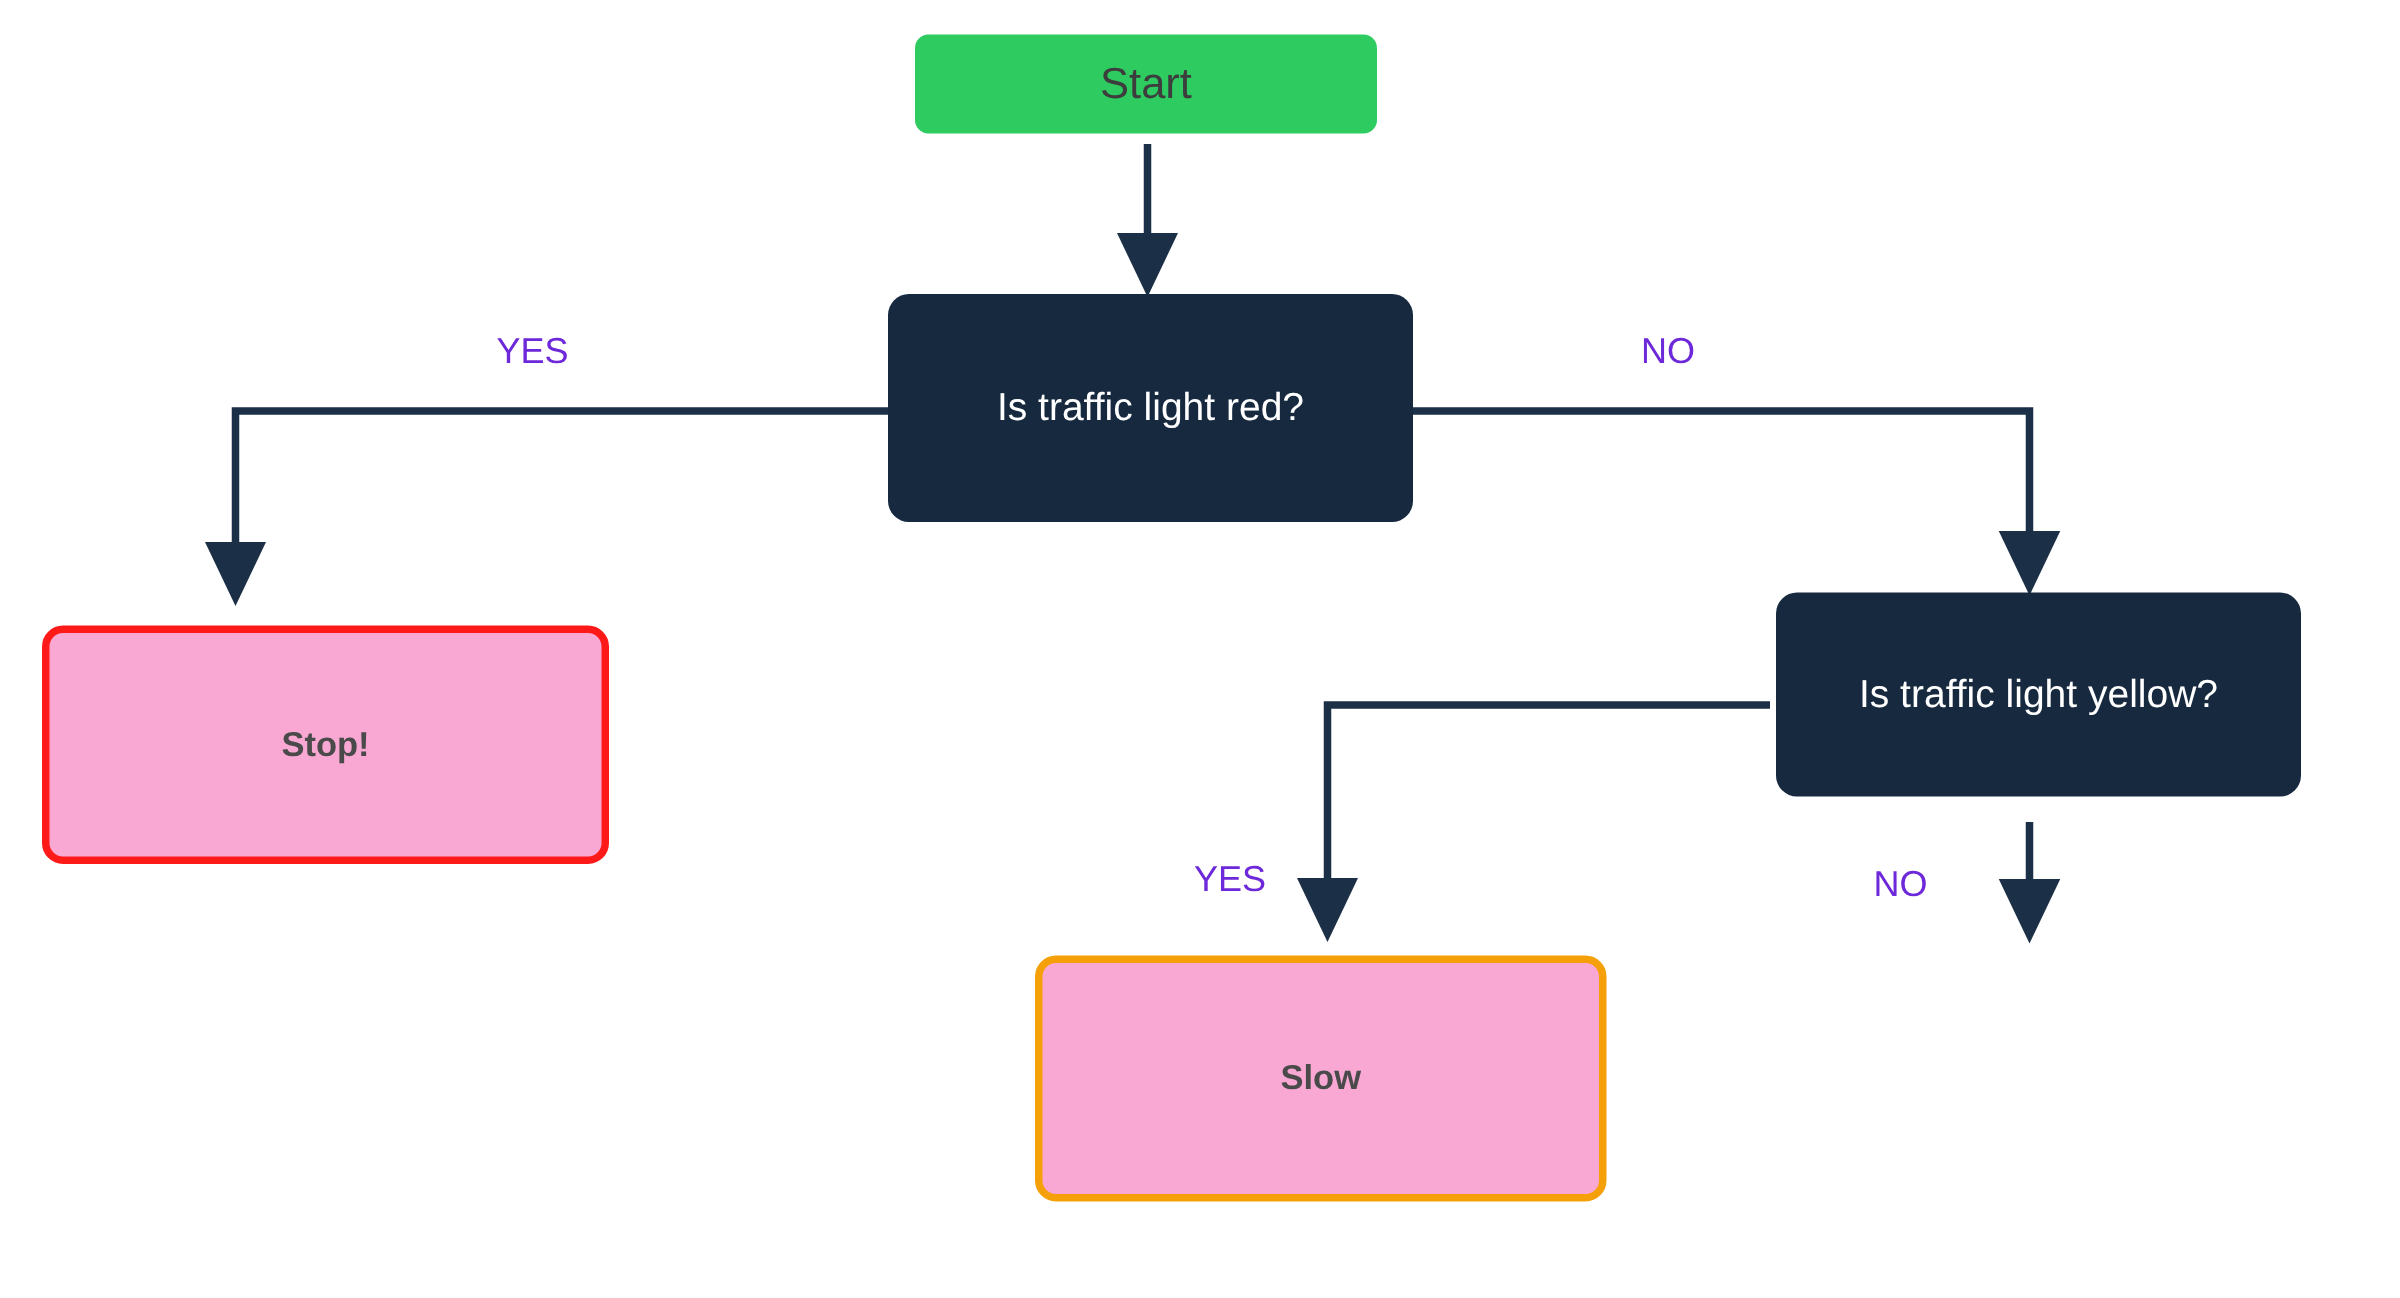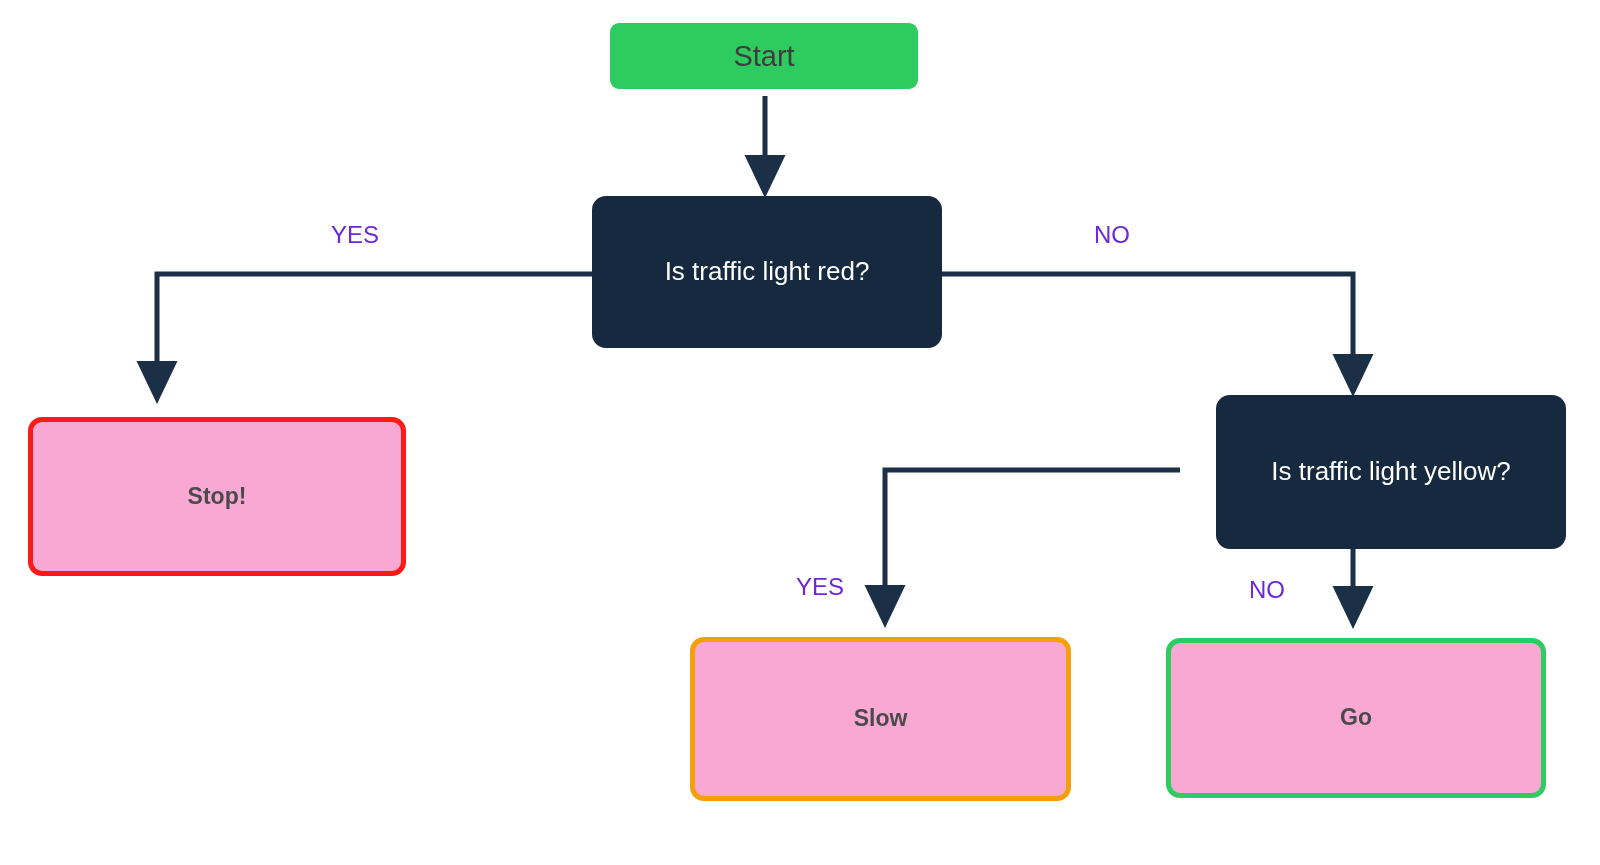--- a/index.html
+++ b/index.html
@@ -97,27 +97,26 @@
 
     <g>
       <path d="M1353,548 L1353,607" stroke="#1B2F47" stroke-width="5" fill="none" marker-end="url(#arrowhead)"></path>
     </g>
   </svg>
 
   <div class="node node-start" style="left:610px; top:23px; width:308px; height:66px;">Start</div>
 
   <div class="node node-decision" style="left:592px; top:196px; width:350px; height:152px;">Is traffic light red?</div>
 
-  <div class="node node-decision" style="left:1216px; top:395px; width:350px; height:154px;">Is traffic light yellow?</div>
+  <div class="node node-decision" style="left:1184px; top:395px; width:350px; height:136px;">Is traffic light yellow?</div>
 
   <div class="node node-terminal" style="left:28px; top:417px; width:378px; height:159px; border-color:#FF1A1A;">Stop!</div>
 
   <div class="node node-terminal" style="left:690px; top:637px; width:381px; height:164px; border-color:#F5A009;">Slow</div>
 
-  <div class="node node-terminal" style="left:1166px; top:638px; width:380px; height:160px; border-color:#2ECC60;">Go</div>
 
   <div class="edge-label" style="left:331px; top:221px;">YES</div>
 
   <div class="edge-label" style="left:1094px; top:221px;">NO</div>
 
   <div class="edge-label" style="left:796px; top:573px;">YES</div>
 
   <div class="edge-label" style="left:1249px; top:576px;">NO</div>
 
 </div>

